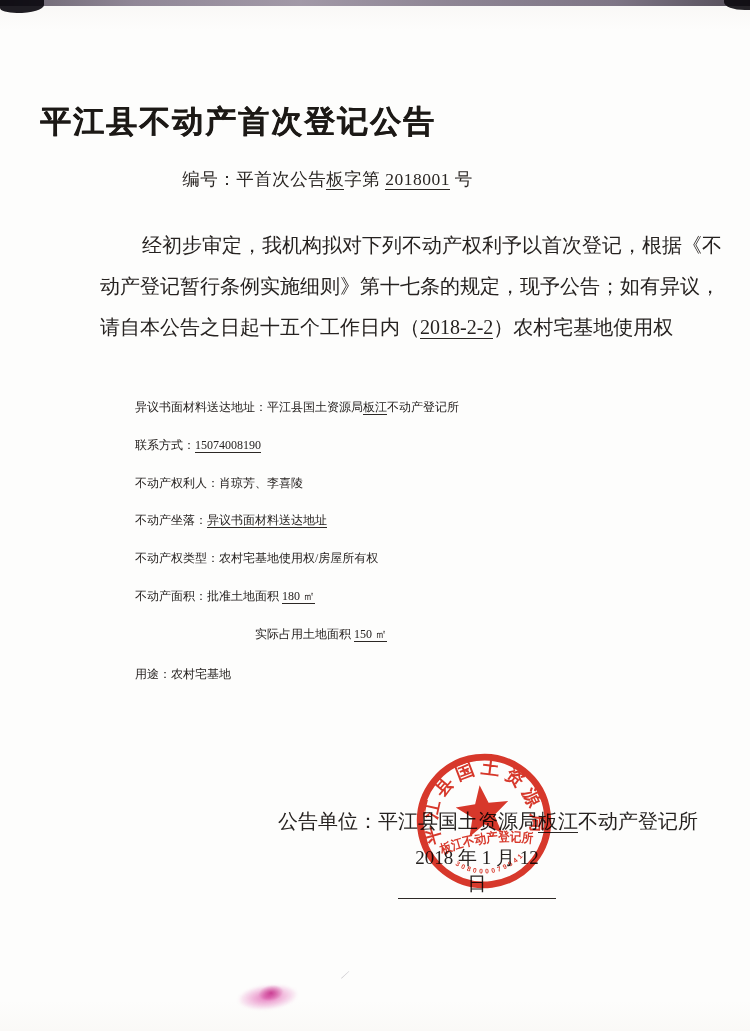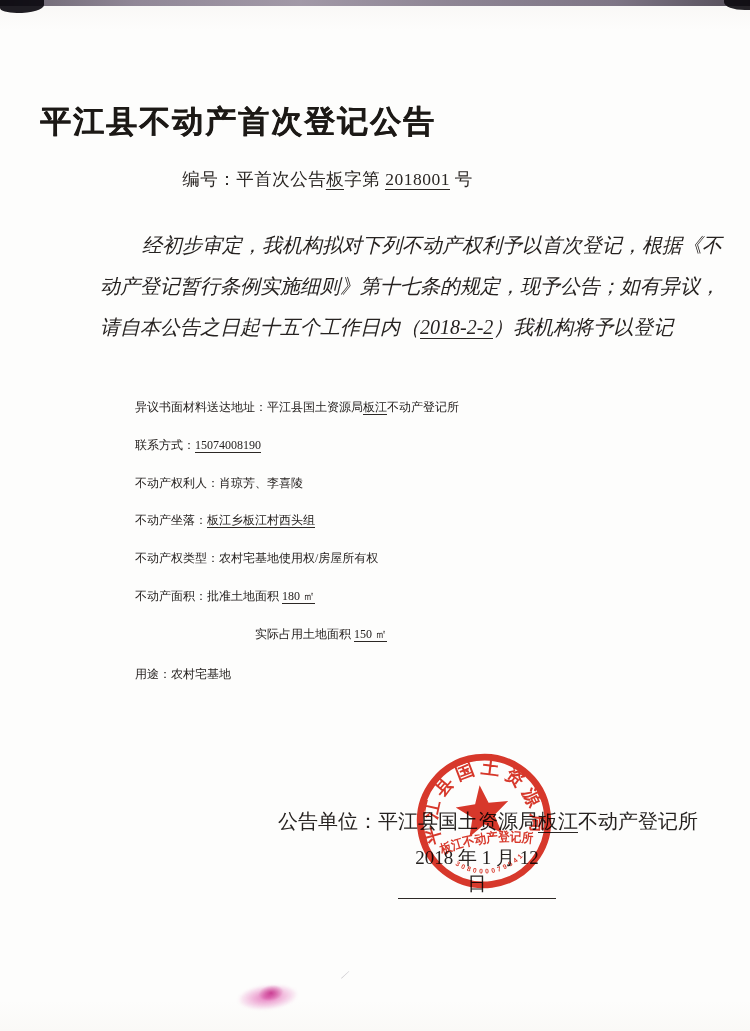--- a/index.html
+++ b/index.html
@@ -26,21 +26,21 @@
   .smudge-core{position:absolute;left:258px;top:985px;width:26px;height:16px;transform:rotate(-10deg);
     background:radial-gradient(ellipse, rgba(188,20,120,.7) 0%, rgba(188,20,120,0) 70%);filter:blur(.6px);}
 
   .title{position:absolute;top:101px;left:0;width:750px;text-align:left;
     font-size:31px;font-weight:bold;letter-spacing:2px;color:#1c1916;
     text-shadow:.6px 0 0 currentColor;padding-left:40px;}
   .doc-no{position:absolute;top:167px;left:0;width:655px;text-align:center;
     font-size:17.5px;letter-spacing:.5px;color:#2a2623;}
 
   .body-block{position:absolute;top:225px;left:100px;width:562px;
-    font-size:20px;line-height:41px;color:#262220;font-style:italic;}
+    font-size:20px;line-height:41px;color:#262220;}
   .jline{text-align:justify;text-align-last:justify;text-justify:inter-character;white-space:nowrap;}
   .jline.indent{padding-left:42px;}
 
   .fields{position:absolute;top:389px;left:135px;width:560px;
     font-size:12px;line-height:37.8px;color:#262220;white-space:nowrap;}
   .fields .sub{padding-left:120px;}
   .fields .gap{height:2px;}
 
   .u{border-bottom:1.6px solid #2c2825;padding-bottom:0px;}
 
@@ -62,28 +62,28 @@
   <div class="scan-blob-left"></div>
   <div class="scan-blob-right"></div>
 
   <div class="title">平江县不动产首次登记公告</div>
 
   <div class="doc-no"><span>编号：平首次公告</span><span class="u">板</span><span>字第 </span><span class="u">2018001</span><span> 号</span></div>
 
   <div class="body-block">
     <div class="jline indent">经初步审定，我机构拟对下列不动产权利予以首次登记，根据《不</div>
     <div class="jline">动产登记暂行条例实施细则》第十七条的规定，现予公告；如有异议，</div>
-    <div class="jline"><span>请自本公告之日起十五个工作日内（</span><span class="u">2018-2-2</span><span>）我机构将予以登记</span></div>
+    <div class="jline"><span>请自本公告之日起十五个工作日内（</span><span class="u">2018-2-2</span><span>）农村宅基地使用权</span></div>
   </div>
 
   <div class="fields">
     <div><span>异议书面材料送达地址：平江县国土资源局</span><span class="u">板江</span><span>不动产登记所</span></div>
     <div><span>联系方式：</span><span class="u">15074008190</span></div>
     <div>不动产权利人：肖琼芳、李喜陵</div>
-    <div><span>不动产坐落：</span><span class="u">板江乡板江村西头组</span></div>
+    <div><span>不动产坐落：</span><span class="u">异议书面材料送达地址</span></div>
     <div>不动产权类型：农村宅基地使用权/房屋所有权</div>
     <div><span>不动产面积：批准土地面积 </span><span class="u">180 ㎡</span></div>
     <div class="sub"><span>实际占用土地面积 </span><span class="u">150 ㎡</span></div>
     <div class="gap"></div>
     <div>用途：农村宅基地</div>
   </div>
 
   <div class="issuer"><span>公告单位：平江县国土资源局</span><span class="u">板江</span><span>不动产登记所</span></div>
 
   <div class="date-line"><span class="u">2018 年 1 月 12 日</span></div>

